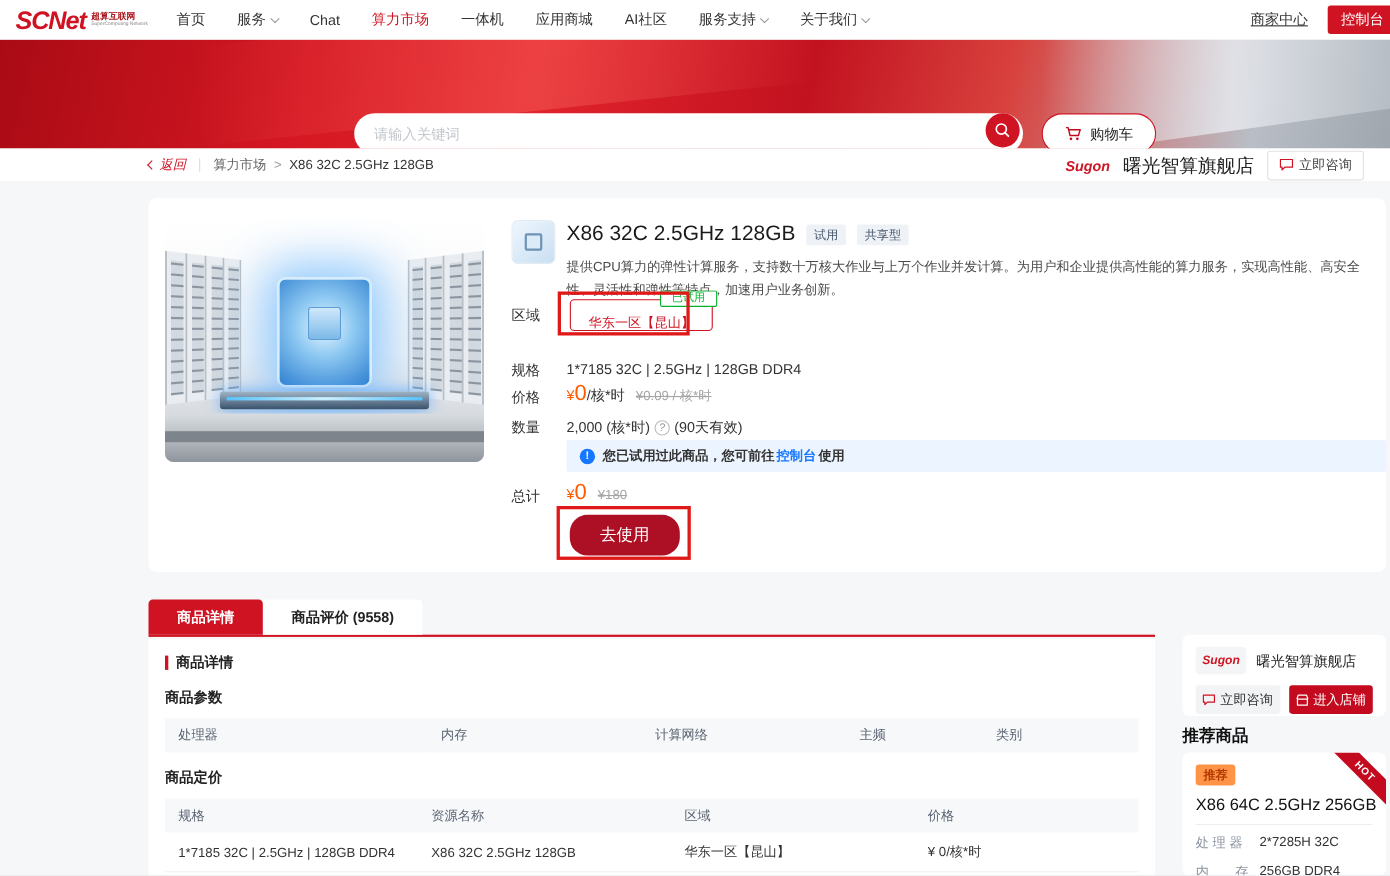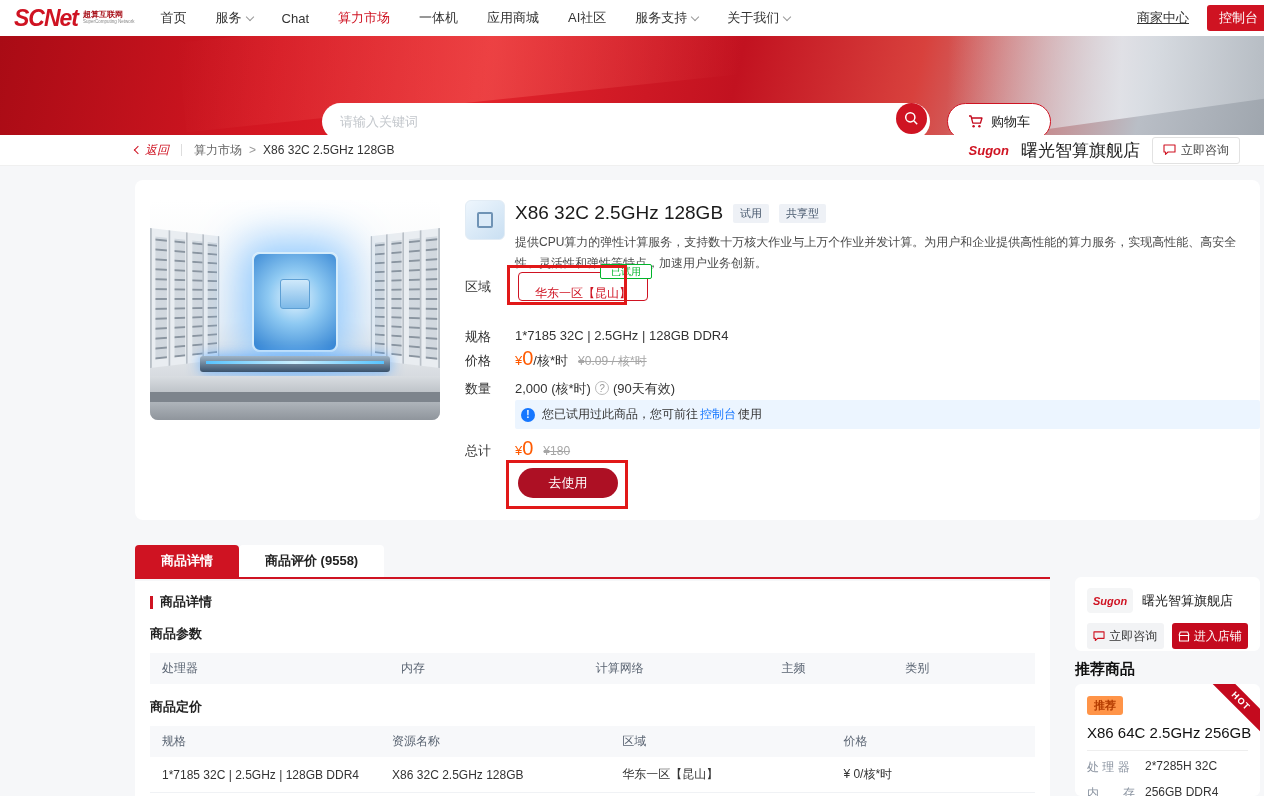--- a/index.html
+++ b/index.html
@@ -76,26 +76,26 @@
   .region-btn { position:absolute; left:383px; top:92px; height:29px; padding:12px 16px; border:1px solid #cf1322; color:#cf1322; background:#fff; border-radius:4px; font-size:12px; cursor:pointer; }
   .tried-badge { position:absolute; left:465px; top:84px; font-size:10px; color:#00b42a; border:1px solid #00b42a; background:#fff; padding:0 10px; line-height:13px; border-radius:2px; z-index:3; }
 
   .price-cny { color:#ff5a00; font-size:13px; }
   .price-num { color:#ff5a00; font-size:20px; line-height:1; }
   .price-unit { color:#333; font-size:13px; }
   .price-old { color:#a6a6a6; font-size:12px; text-decoration:line-through; margin-left:10px; }
   .helpq { display:inline-block; width:14px; height:14px; border:1px solid #bbb; border-radius:50%; color:#999; font-size:10px; text-align:center; line-height:13px; margin:0 4px; vertical-align:1px; cursor:pointer; }
   .helpq:before { content:"?"; }
 
-  .notice { position:absolute; left:380px; top:220px; width:745px; height:29px; background:#ecf5ff; border-radius:2px; display:flex; align-items:center; font-size:12px; color:#333; gap:7px; padding-left:6px; }
+  .notice { position:absolute; left:380px; top:220px; width:745px; height:29px; background:#ecf5ff; border-radius:2px; display:flex; align-items:center; font-size:12px; color:#333; gap:7px; padding-left:12px;font-weight:bold; }
   .info-ic { width:14px; height:14px; border-radius:50%; background:#1677ff; color:#fff; font-size:10px; font-weight:700; text-align:center; line-height:14px; flex:none; }
   .info-ic:before { content:"!"; }
   .notice a { color:#1677ff; text-decoration:none; margin:0 2px; cursor:pointer; }
 
-  .use-btn { position:absolute; left:383px; top:288px; width:100px; height:30px; background:#ad1024; color:#fff; border:none; border-radius:16px; font-size:13px; cursor:pointer; }
+  .use-btn { position:absolute; left:383px; top:288px; width:100px; height:37px; background:#ad1024; color:#fff; border:none; border-radius:16px; font-size:15px; cursor:pointer; }
 
   .annobox { position:absolute; border:3px solid #e11818; z-index:8; pointer-events:none; }
   .anno-region { left:507px; top:265px; width:120px; height:40px; }
   .anno-use { left:506px; top:460px; width:122px; height:49px; }
 
   
   .tabs { position:absolute; left:135px; top:545px; width:915px; height:34px; display:flex; border-bottom:2px solid #cf1322; background:transparent; }
   .tab { font-size:13px; padding:0 26px; display:flex; align-items:center; cursor:pointer; background:#fff; color:#222; font-weight:700; border-radius:4px 4px 0 0; }
   .tab.active { background:#cf1322; color:#fff; }
   .tab.plain { font-weight:700; }

